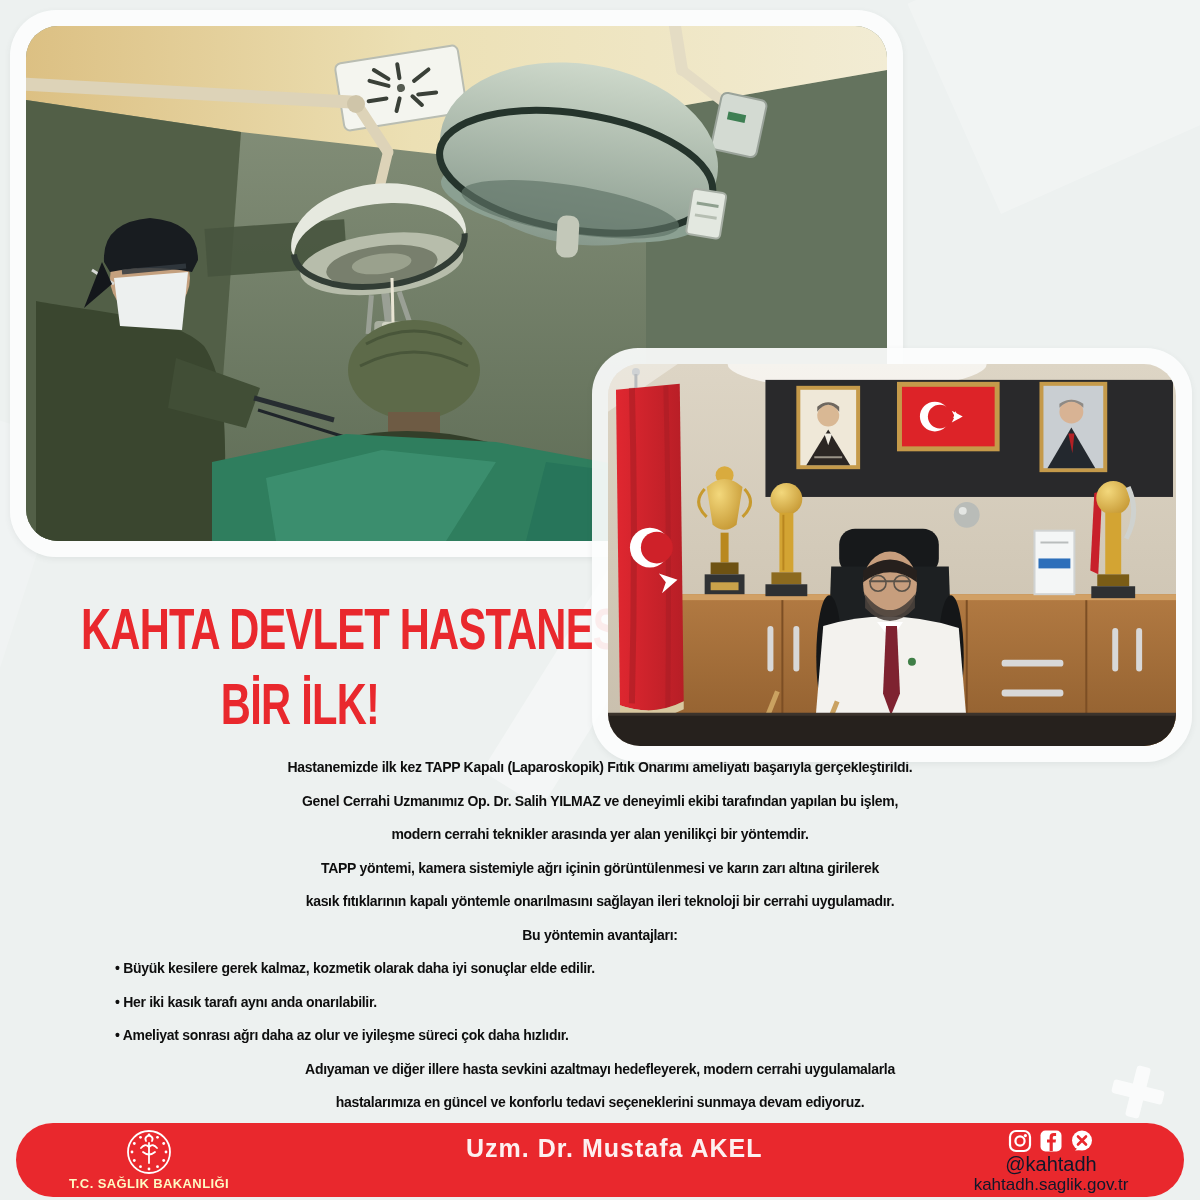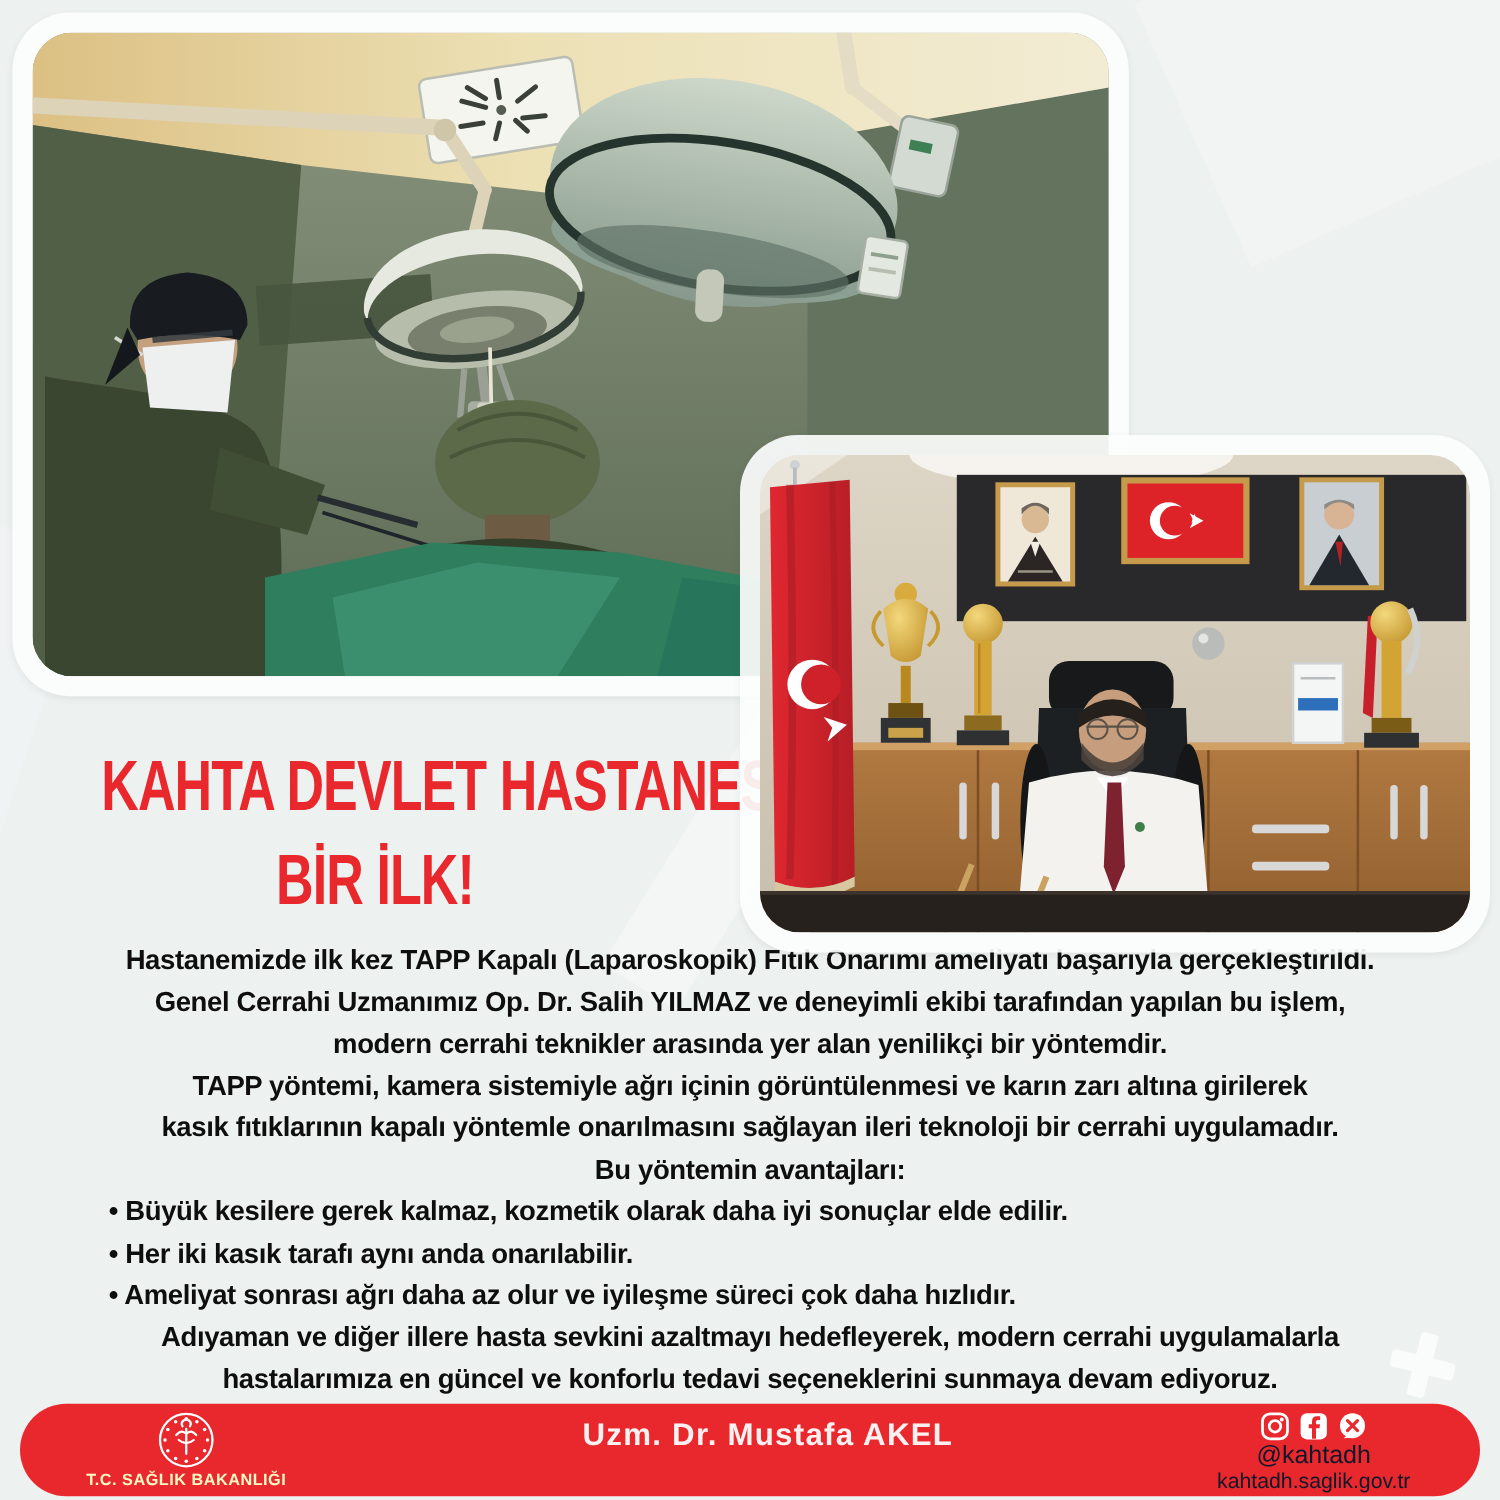--- a/index.html
+++ b/index.html
@@ -21,23 +21,23 @@
   .photo-frame .photo{position:absolute;left:16px;top:16px;right:16px;bottom:16px;border-radius:32px;overflow:hidden;}
   .photo svg{display:block;width:100%;height:100%;}
   #or-frame{left:10px;top:10px;width:893px;height:547px;z-index:1;}
   #office-frame{left:592px;top:348px;width:600px;height:414px;z-index:2;}
 
   
   .headline{position:absolute;left:0;top:592px;width:600px;text-align:center;z-index:1;color:#E9282D;font-weight:900;}
   .headline .hl{display:block;font-size:57px;line-height:75px;letter-spacing:-1px;transform:scaleX(.73);transform-origin:50% 50%;white-space:nowrap;}
 
   
-  .body-text{position:absolute;left:0;top:751px;width:1200px;z-index:1;color:#0e0e0e;font-weight:700;font-size:22px;letter-spacing:-.3px;}
+  .body-text{position:absolute;left:0;top:751px;width:1200px;z-index:1;color:#0e0e0e;font-weight:700;font-size:14px;letter-spacing:-.3px;}
   .body-line{height:33.5px;line-height:33.5px;white-space:nowrap;text-align:center;}
-  .body-line.bullet{text-align:left;padding-left:87px;}
+  .body-line.bullet{text-align:left;padding-left:115px;}
 
   
   .footer-bar{position:absolute;left:16px;top:1123px;width:1168px;height:74px;background:#E9282D;border-radius:38px;z-index:3;}
   .ministry{position:absolute;left:38px;top:6px;width:190px;text-align:center;color:#fef9c3;}
   .ministry-label{font-size:13px;font-weight:700;letter-spacing:.4px;margin-top:1px;white-space:nowrap;}
   .footer-center{position:absolute;left:50%;top:7px;transform:translateX(-47%);text-align:center;color:#fdf0f0;white-space:nowrap;}
   .footer-name{font-size:25px;font-weight:800;letter-spacing:1px;line-height:36px;}
   .footer-title{font-size:15px;font-weight:400;letter-spacing:6px;line-height:22px;color:#fbe9e9;margin-top:33px;}
   .footer-social{position:absolute;right:28px;top:6px;width:210px;text-align:center;color:#0f172a;}
   .social-icons{display:flex;justify-content:center;gap:7px;height:24px;}

